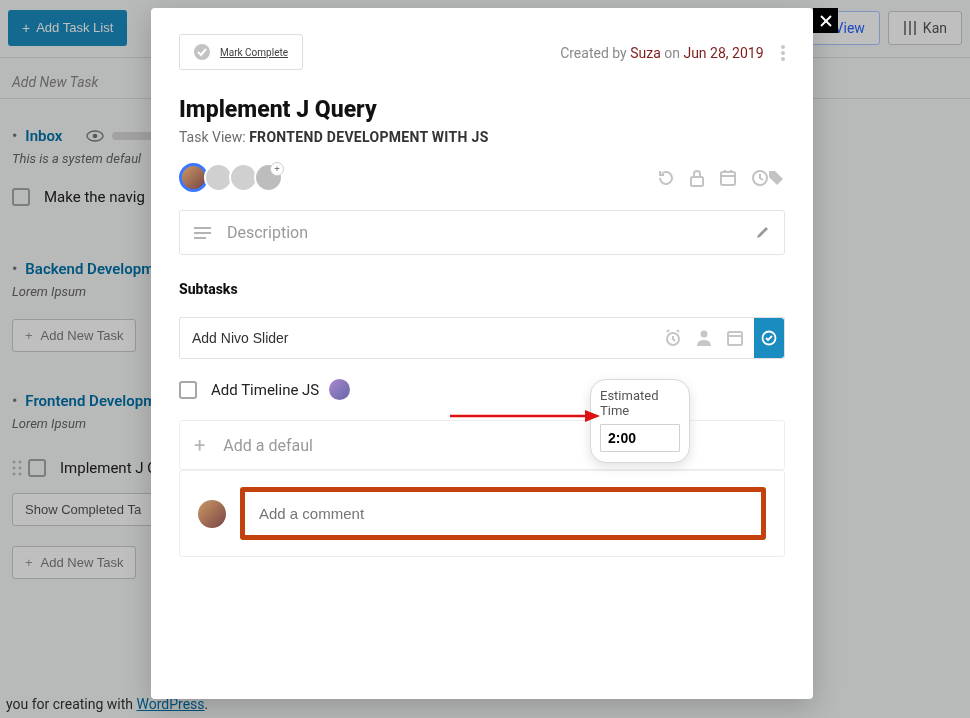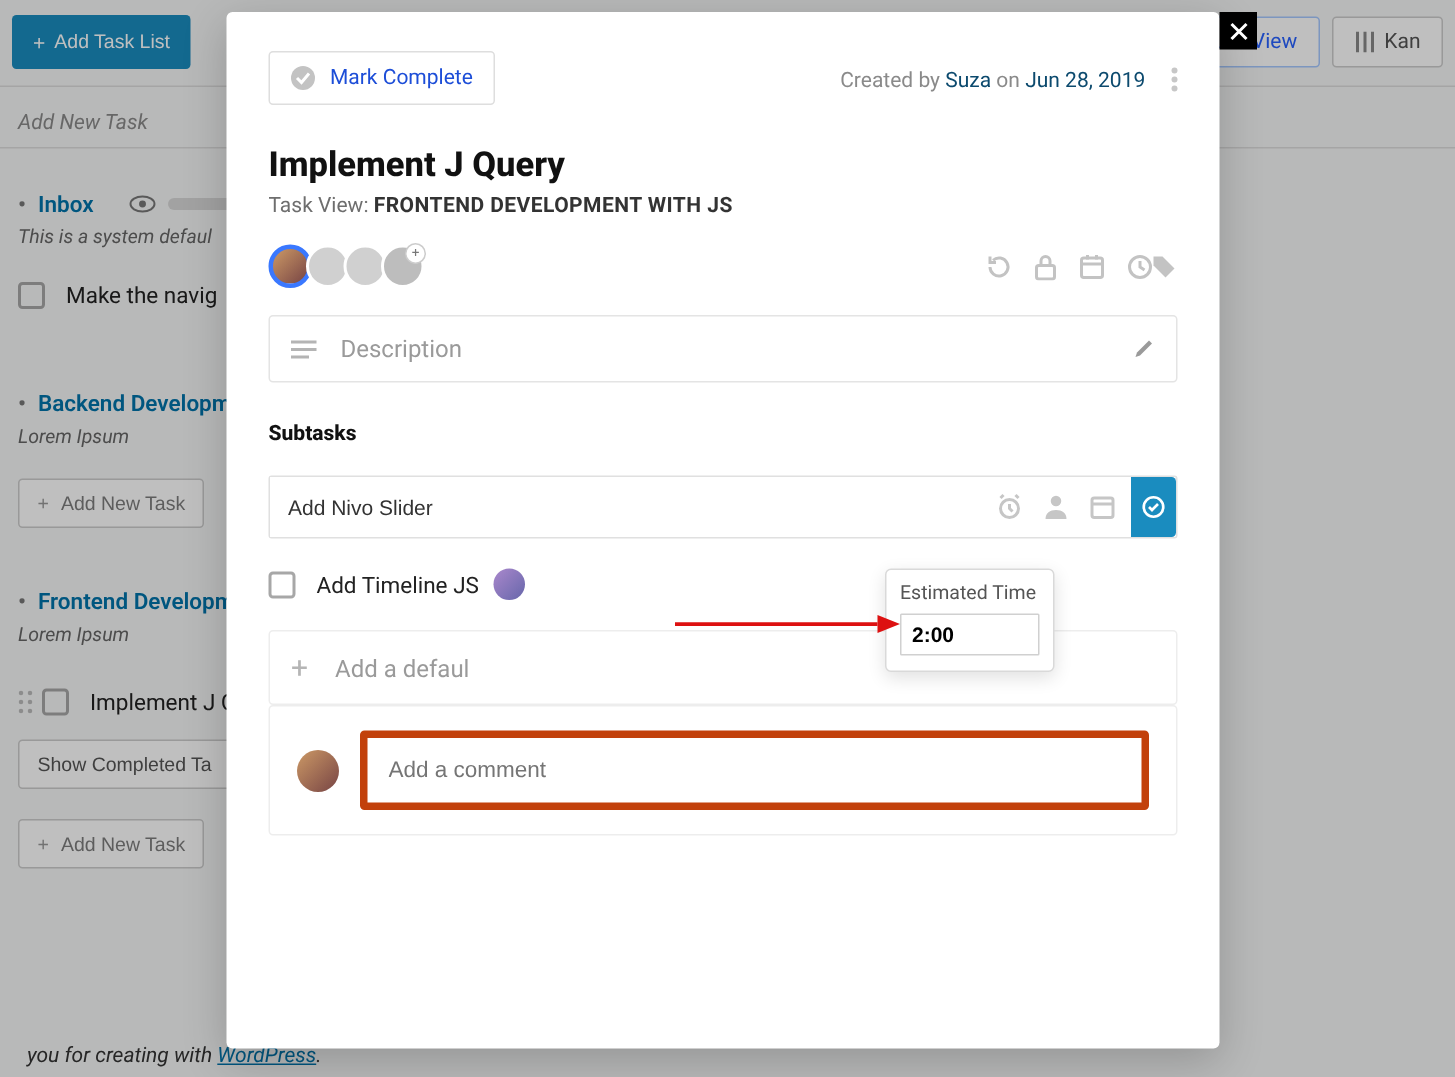--- a/index.html
+++ b/index.html
@@ -27,34 +27,34 @@
   .group-sub { color:#666; font-style:italic; font-size:13px; margin-top:6px;}
   .eye-area{display:inline-flex;align-items:center;margin-left:24px;}
   .pill{width:52px;height:8px;background:#d9d9d9;border-radius:4px;margin-left:8px;display:inline-block;}
 
   .taskrow { margin:18px 12px 0; display:flex; align-items:center; font-size:15px; color:#222;}
   .chk{width:18px;height:18px;border:2px solid #a7a7a7;border-radius:3px;margin-right:14px;}
   .addtask-btn { margin:16px 0 0 12px; border:1px solid #ccc; background:#fff; color:#7d7d7d; padding:8px 12px; font-size:13px; border-radius:3px; display:flex;align-items:center;}
   .addtask-btn .pl{margin-right:8px;color:#999;}
   .showcomp{margin:16px 0 4px 12px;border:1px solid #ccc;background:#fff;color:#555;padding:8px 12px;font-size:13px;border-radius:3px;}
 
-  .footer{position:absolute;bottom:6px;left:18px;font-size:14px;font-style:italic;color:#333;}
+  .footer{position:absolute;bottom:6px;left:6px;font-size:14px;color:#333;}
   .footer a{color:#0073aa;text-decoration:underline;}
 
   
   .modal { position:absolute; top:8px; left:151px; width:662px; height:691px; background:#fff; border-radius:4px; box-shadow:0 8px 30px rgba(0,0,0,0.2); z-index:10; }
   .close{position:absolute;top:0;right:-25px;width:25px;height:25px;background:#000;color:#fff;font-size:17px;display:flex;align-items:center;justify-content:center;cursor:pointer;}
 
   .m-inner{padding:26px 28px;}
   .m-head{display:flex;justify-content:space-between;align-items:center;}
-  .markbtn{border:1px solid #dedede;border-radius:3px;padding:9px 14px;display:flex;align-items:center;color:#1d4ed8;font-size:14px;}
+  .markbtn{border:1px solid #dedede;border-radius:3px;padding:9px 14px;display:flex;align-items:center;color:#404040;font-size:10px;text-decoration:underline;}
   .markbtn .circ{width:16px;height:16px;border-radius:50%;background:#c3c3c3;margin-right:10px;display:flex;align-items:center;justify-content:center;}
   .markbtn .circ svg{width:10px;height:10px;}
   .created{font-size:14px;color:#8a8a8a;}
-  .created .u,.created .d{color:#0c4a6e;margin-top:28px;}
+  .created .u,.created .d{color:#7f1d1d;margin-top:28px;}
   .dots{width:4px;height:16px;margin-left:14px;display:inline-flex;flex-direction:column;justify-content:space-between;vertical-align:middle;}
   .dots span{width:4px;height:4px;border-radius:50%;background:#c7c7c7;}
 
   .title{margin:26px 0 6px;font-size:23px;font-weight:800;color:#111;}
   .tasklist-line{font-size:14px;color:#6e6e6e;}
   .tasklist-line b{color:#333;letter-spacing:0.3px;font-weight:700;}
 
   .row-avatars{display:flex;justify-content:space-between;align-items:center;margin:18px 0;}
   .avs{display:flex;}
   .av{width:29px;height:29px;border-radius:50%;background:#d0d0d0;margin-left:-4px;border:2px solid #fff;}
@@ -69,21 +69,21 @@
   .desc .bars span{display:block;height:2px;width:17px;background:#b4b4b4;}
   .desc .bars span:nth-child(3){width:12px;}
 
   .sect{font-weight:800;font-size:14px;color:#111;margin:26px 0 20px;}
 
   .subinput{border:1px solid #e0e0e0;border-radius:2px;display:flex;align-items:center;}
   .subinput input{border:none;outline:none;flex:1;padding:12px 12px;font-size:14px;color:#333;}
   .subicons{display:flex;align-items:center;gap:14px;padding:0 10px;color:#c6c6c6;}
   .subsubmit{width:30px;height:40px;background:#1a8cbf;display:flex;align-items:center;justify-content:center;color:#fff;border-radius:0 3px 3px 0;}
 
-  .est-pop{position:absolute;width:113px;top:379px;left:590px;background:#fff;border:1px solid #d9d9d9;border-radius:4px;box-shadow:0 4px 12px rgba(0,0,0,.12);padding:8px 9px 10px;z-index:11;}
+  .est-pop{position:absolute;width:100px;top:379px;left:590px;background:#fff;border:1px solid #d9d9d9;border-radius:16px;box-shadow:0 4px 12px rgba(0,0,0,.12);padding:8px 9px 10px;z-index:11;}
   .est-pop .lbl{font-size:13px;color:#555;margin-bottom:6px;}
   .est-pop input{width:100%;border:1px solid #d0d0d0;padding:5px 7px;font-size:14px;border-radius:1px;font-weight:bold;}
 
   .arrow{position:absolute;top:406px;left:450px;z-index:12;}
 
   .subrow{display:flex;align-items:center;margin:20px 0;font-size:15px;color:#222;}
   .subrow .chk{margin-right:14px;}
   .subrow .sav{width:21px;height:21px;border-radius:50%;background:#d0d0d0;margin-left:10px;}
   .subrow .sav.u{background:linear-gradient(135deg,#a8c,#66a);}
 

